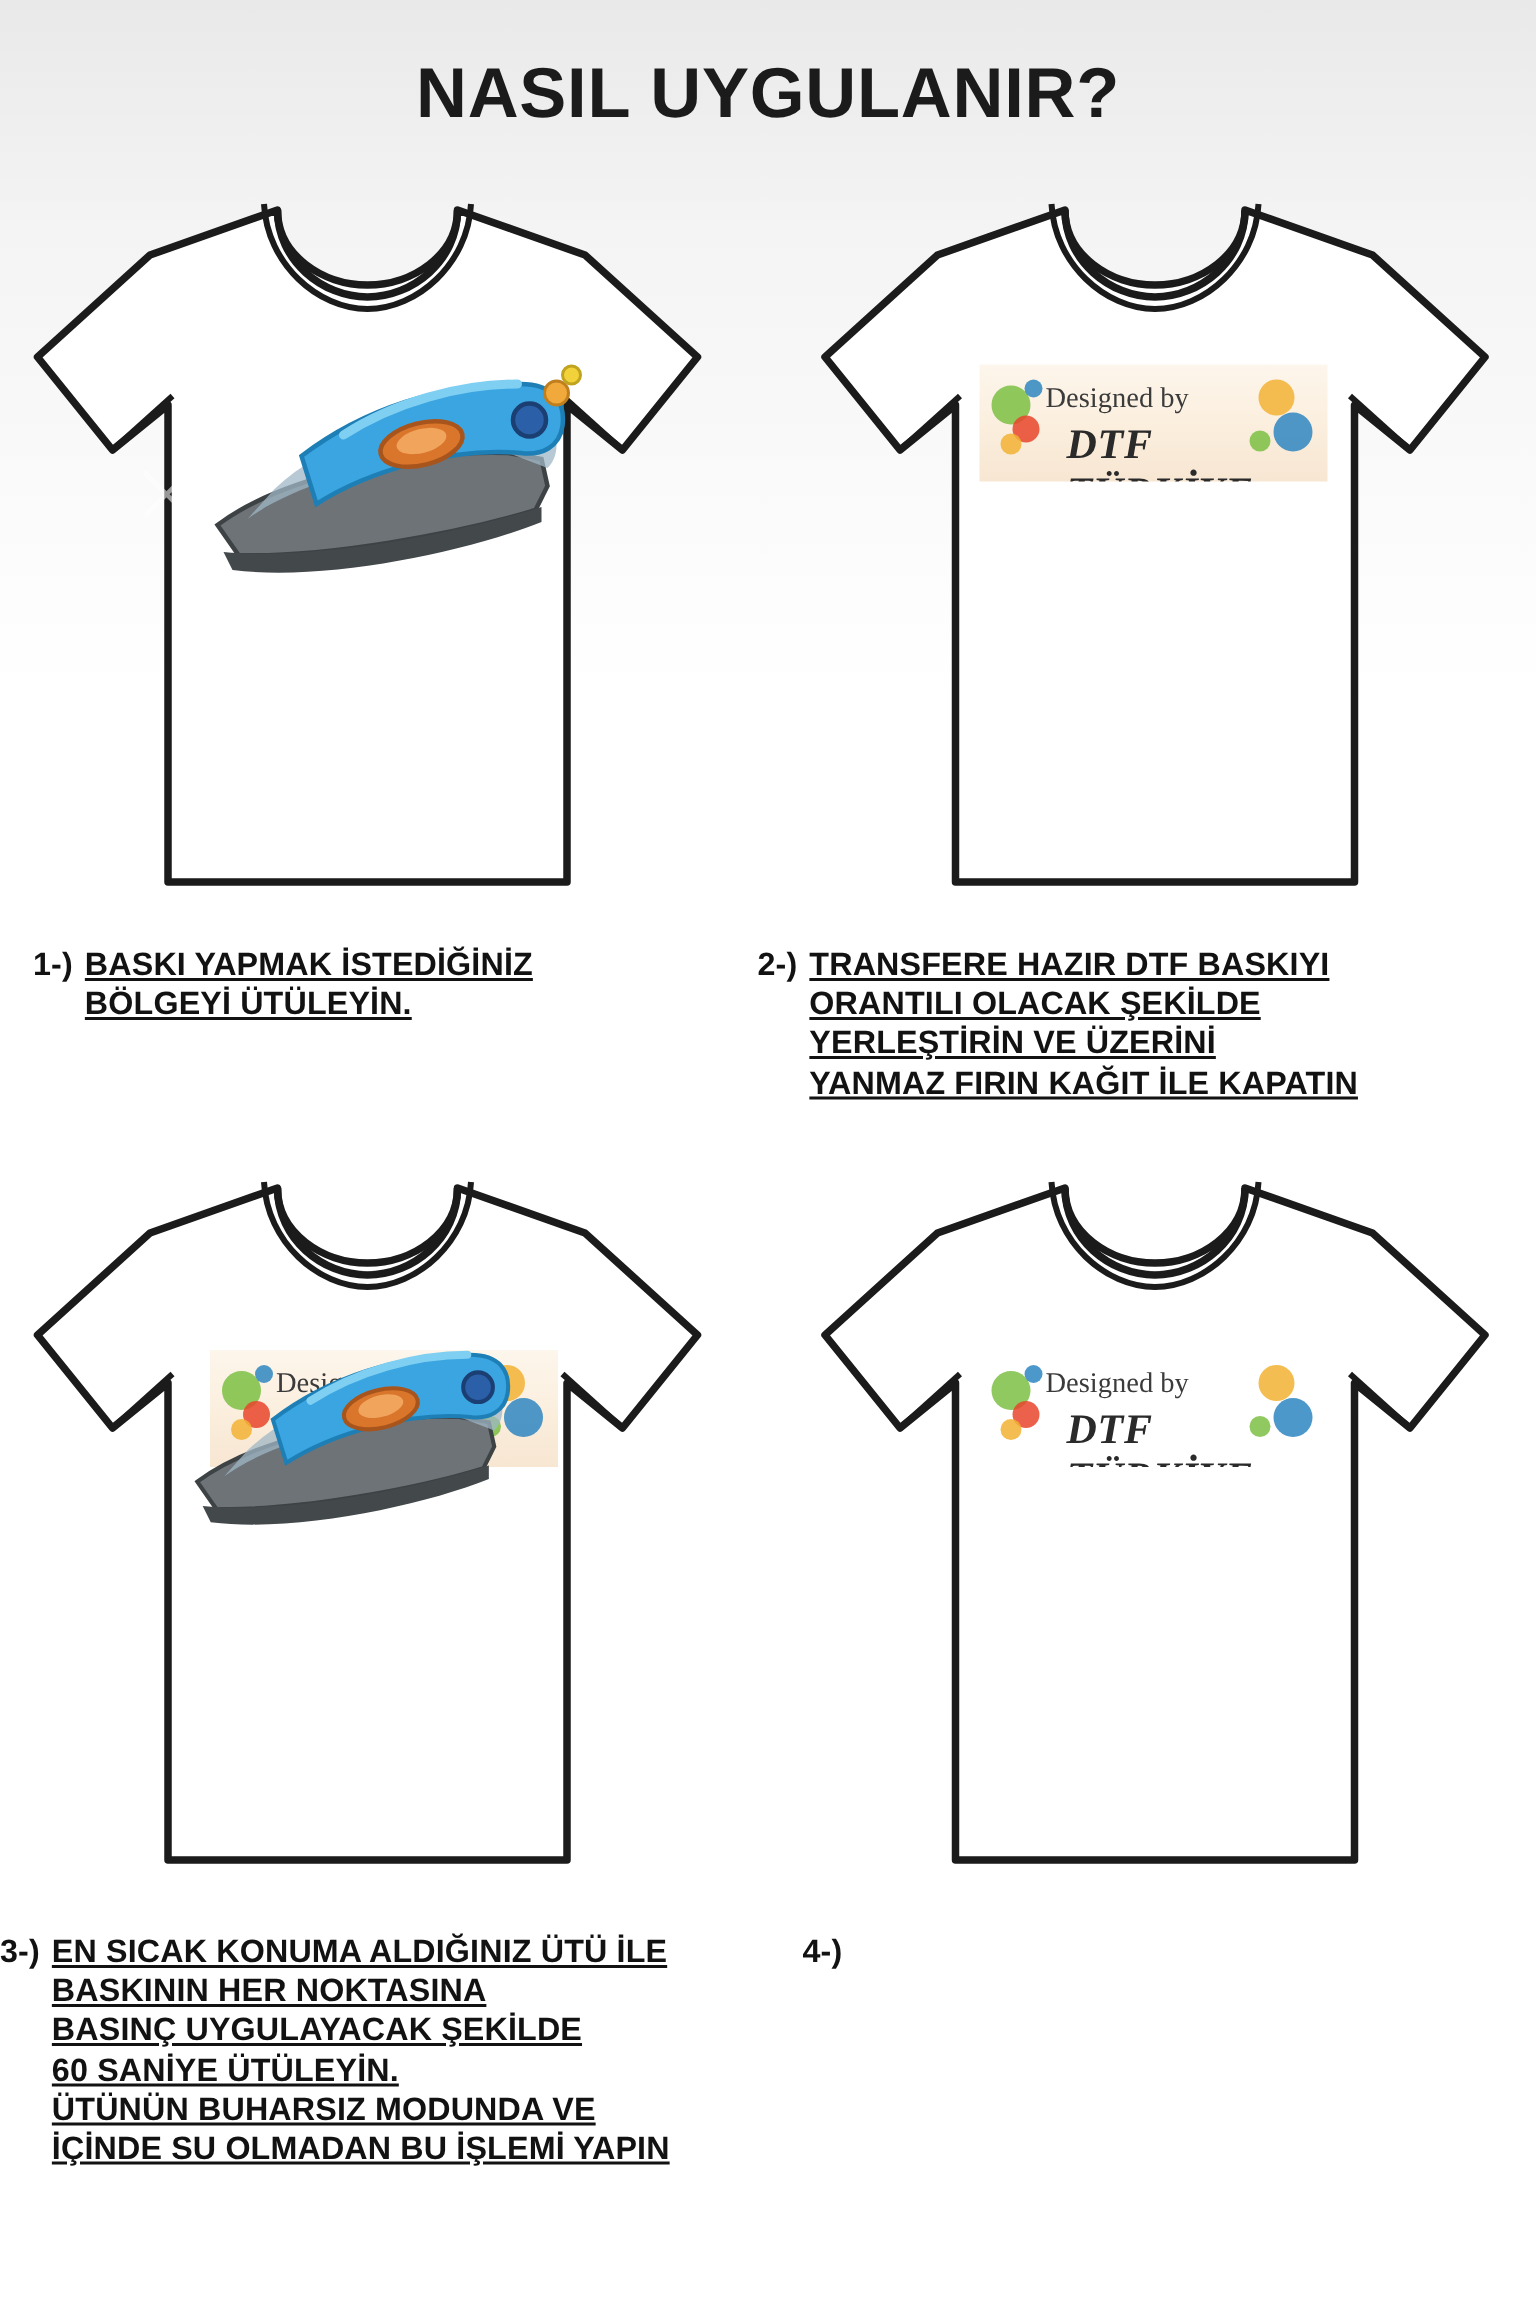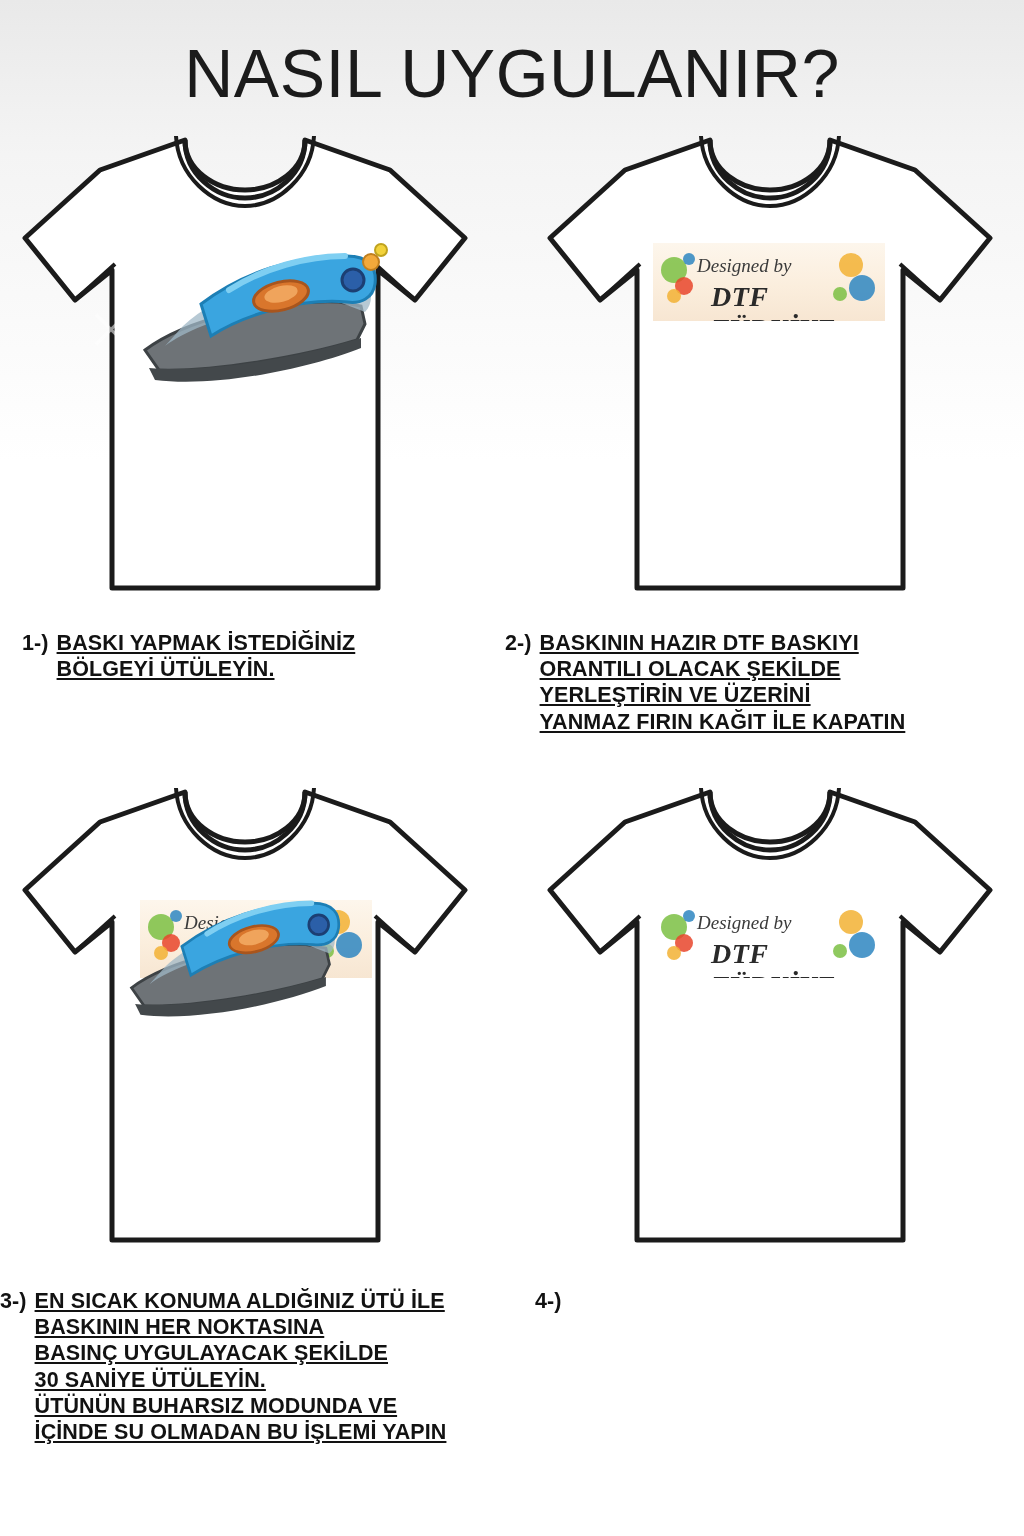--- a/index.html
+++ b/index.html
@@ -18,22 +18,22 @@
     position: absolute;
     inset: 0;
     background: linear-gradient(180deg, #e9e9e9 0%, #f4f4f4 10%, #ffffff 30%, #ffffff 100%);
   }
   .title {
     position: absolute;
     top: 34px;
     left: 0;
     width: 100%;
     text-align: center;
-    font-size: 68px;
-    font-weight: normal;
+    font-size: 47px;
+    font-weight: bold;
     letter-spacing: 0.5px;
     color: #1b1b1b;
     font-family: "Liberation Sans", sans-serif;
   }
 
   
   .shirt-wrap {
     position: absolute;
     width: 470px;
     height: 500px;
@@ -54,21 +54,20 @@
     overflow: hidden;
   }
   .artwork.plain-bg { background: transparent; }
   .art-text {
     position: absolute;
     left: 44px;
     top: 12px;
     font-size: 19px;
     color: #3b3b3b;
     font-family: "Liberation Serif", serif;
-    font-style: italic;
   }
   .art-text2 {
     position: absolute;
     left: 58px;
     top: 38px;
     font-size: 28px;
     font-weight: bold;
     color: #2a2a2a;
     font-family: "Liberation Serif", serif;
     font-style: italic;
@@ -183,21 +182,21 @@
       <div class="splat" style="left:196px;top:32px; width:26px; height:26px; background:#2e86c1;"></div>
       <div class="splat" style="left:180px;top:44px; width:14px; height:14px; background:#7bc043;"></div>
       <div class="art-text">Designed by</div>
       <div class="art-text2">DTF TÜRKİYE</div>
     </div>
   </div>
 
   <div class="caption" id="cap-2">
     <div class="cap-row">
       <span class="num">2-)</span>
-      <span class="cap-body">BASKININ HAZIR DTF BASKIYI
+      <span class="cap-body">TRANSFERE HAZIR DTF BASKIYI
 ORANTILI OLACAK ŞEKİLDE
 YERLEŞTİRİN VE ÜZERİNİ
 YANMAZ FIRIN KAĞIT İLE KAPATIN</span>
     </div>
   </div>
 
   <div class="shirt-wrap" id="block-3">
     <svg width="470" height="500" viewBox="0 0 470 500">
       <path d="M175 22 C175 52 205 72 235 72 C265 72 295 52 295 22
                L380 52 L455 120 L405 182 L368 152 L368 470 L102 470 L102 152 L65 182 L15 120 L90 52 Z" fill="#ffffff" stroke="#1b1b1b" stroke-width="5" stroke-linejoin="round"></path>
@@ -231,21 +230,21 @@
       <circle cx="228" cy="52" r="11" fill="#2b5fa8" stroke="#1c3f73" stroke-width="3"></circle>
     </svg>
   </div>
 
   <div class="caption" id="cap-3">
     <div class="cap-row">
       <span class="num">3-)</span>
       <span class="cap-body">EN SICAK KONUMA ALDIĞINIZ ÜTÜ İLE
 BASKININ HER NOKTASINA
 BASINÇ UYGULAYACAK ŞEKİLDE
-30 SANİYE ÜTÜLEYİN.
+60 SANİYE ÜTÜLEYİN.
 ÜTÜNÜN BUHARSIZ MODUNDA VE
 İÇİNDE SU OLMADAN BU İŞLEMİ YAPIN</span>
     </div>
   </div>
 
   <div class="shirt-wrap" id="block-4">
     <svg width="470" height="500" viewBox="0 0 470 500">
       <path d="M175 22 C175 52 205 72 235 72 C265 72 295 52 295 22
                L380 52 L455 120 L405 182 L368 152 L368 470 L102 470 L102 152 L65 182 L15 120 L90 52 Z" fill="#ffffff" stroke="#1b1b1b" stroke-width="5" stroke-linejoin="round"></path>
       <path d="M175 22 C175 56 205 80 235 80 C265 80 295 56 295 22" fill="none" stroke="#1b1b1b" stroke-width="5"></path>

